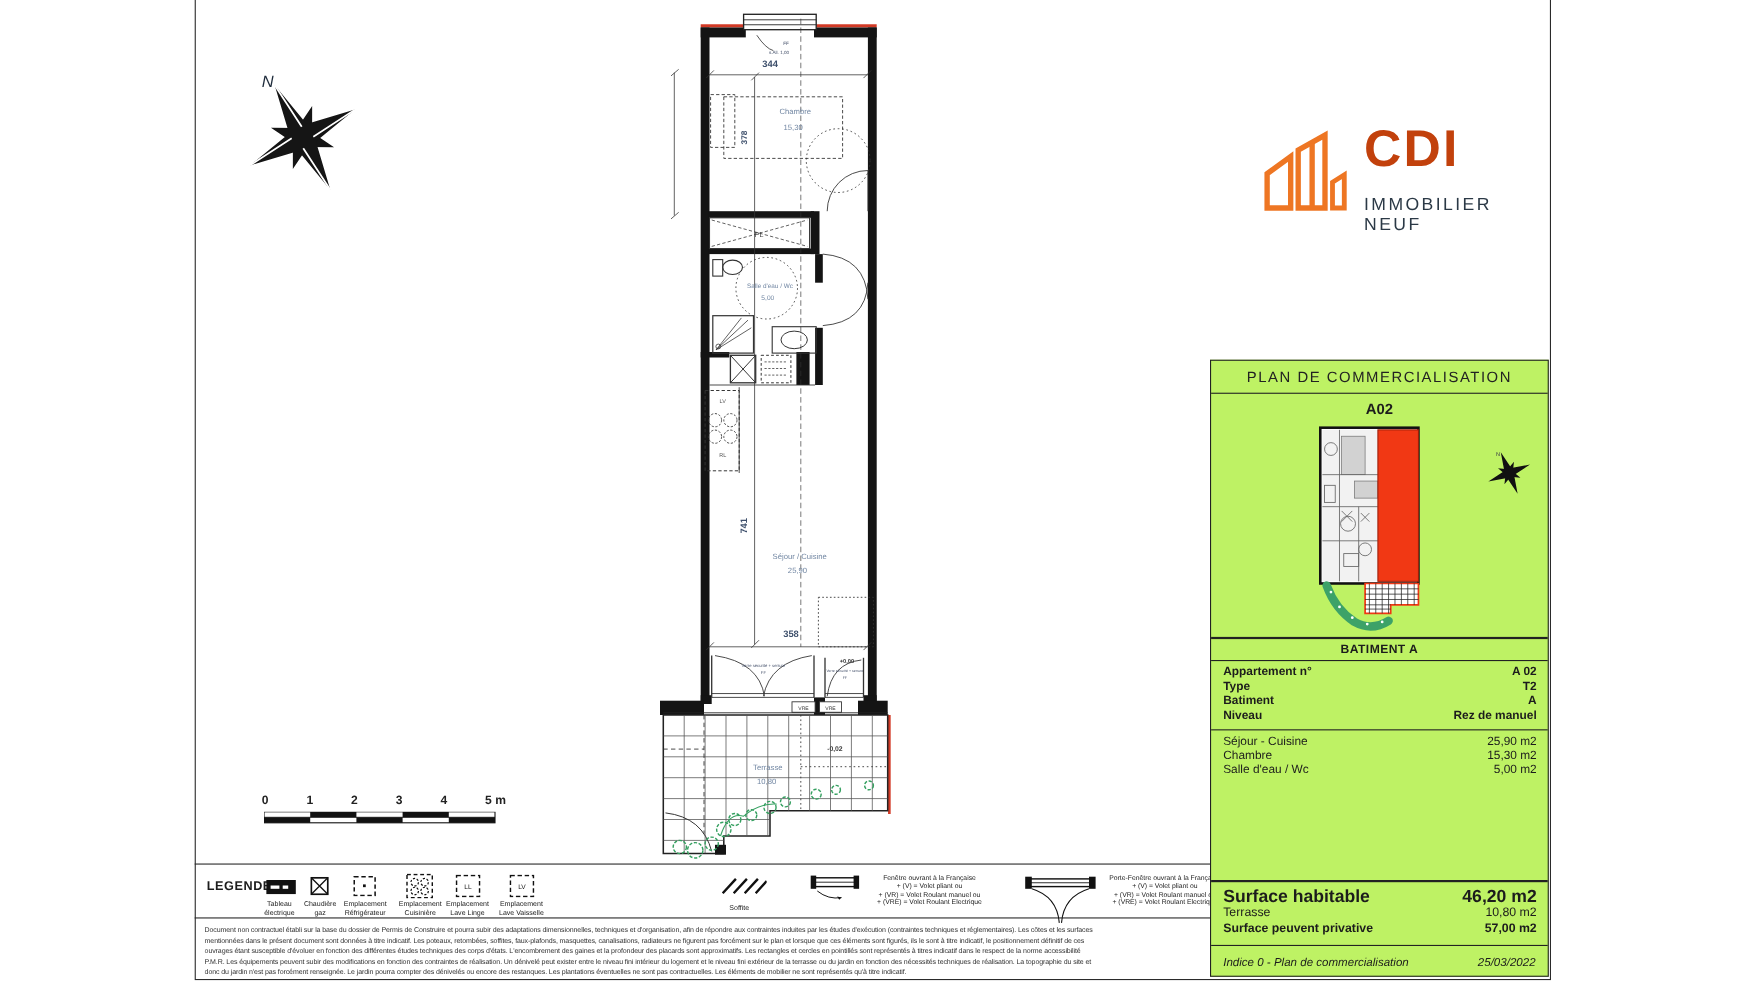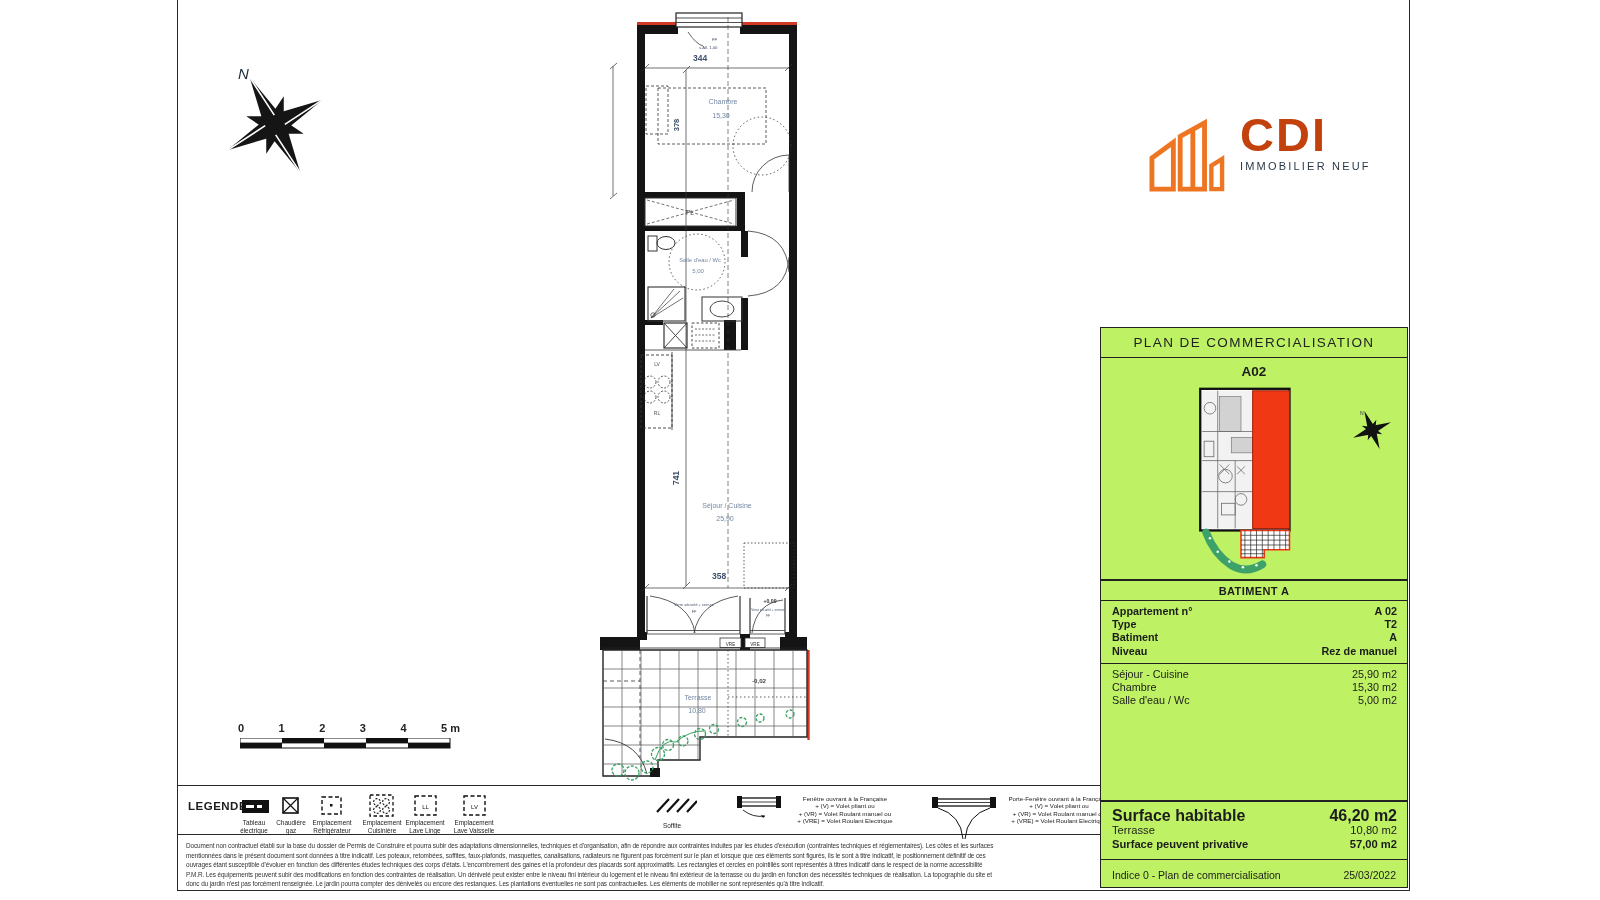--- a/index.html
+++ b/index.html
@@ -13,24 +13,24 @@
            font-size:13.5px;letter-spacing:1.4px;color:#222;}
   .p-unit{height:21px;display:flex;align-items:flex-end;justify-content:center;font-size:13.5px;font-weight:bold;}
   .p-keyplan{height:200px;position:relative;}
   .p-bat{height:19px;border-top:2.2px solid #222;border-bottom:1.4px solid #222;display:flex;align-items:center;justify-content:center;
          font-size:11px;font-weight:bold;letter-spacing:.4px;}
   .p-sec{padding:4px 10px 2px 11px;}
   .prow{display:flex;justify-content:space-between;font-size:10.8px;line-height:13.2px;}
   .prow.bold{font-weight:bold;text-align:right;}
   .pdiv{border-top:1.6px solid #222;}
   .pdiv2{border-top:2.2px solid #222;}
-  .p-footer{display:flex;justify-content:space-between;font-size:10.5px;padding:9px 11px 0 11px;}
+  .p-footer{display:flex;justify-content:space-between;font-size:10.5px;padding:9px 11px 0 11px;font-style:italic;}
   
   .logo-text{font-weight:bold;font-size:47px;color:#c2410c;letter-spacing:2px;line-height:44px;}
-  .logo-sub{font-size:11px;color:#2b3946;letter-spacing:2.2px;margin-top:3px;}
+  .logo-sub{font-size:16px;color:#2b3946;letter-spacing:2.2px;margin-top:21px;}
   
   .legend{left:177px;top:785px;width:923px;height:50px;border-top:1.6px solid #2a2a2a;border-bottom:1.6px solid #2a2a2a;box-sizing:border-box;}
   .leg-title{position:absolute;left:11px;top:14px;font-size:11.5px;font-weight:bold;letter-spacing:.5px;}
   .leg-item-label{position:absolute;width:58px;text-align:center;font-size:6.4px;line-height:7.6px;color:#222;}
   .leg-note{position:absolute;font-size:6.2px;line-height:7.4px;text-align:center;color:#222;width:120px;}
   .disc{position:absolute;left:186px;top:841px;width:912px;font-size:6.4px;line-height:9.6px;color:#333;letter-spacing:-.1px;}
   .disc div{white-space:nowrap;overflow:hidden;}
   svg text{font-family:"Liberation Sans",sans-serif;}
   .dim{fill:#3d4f6b;font-weight:bold;}
   .room{fill:#7287a3;}

